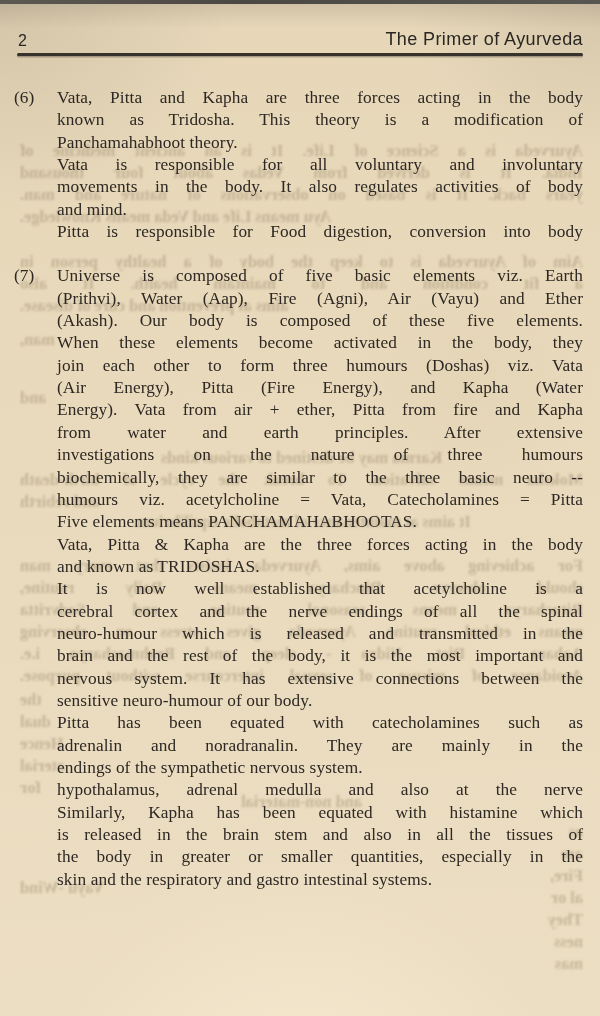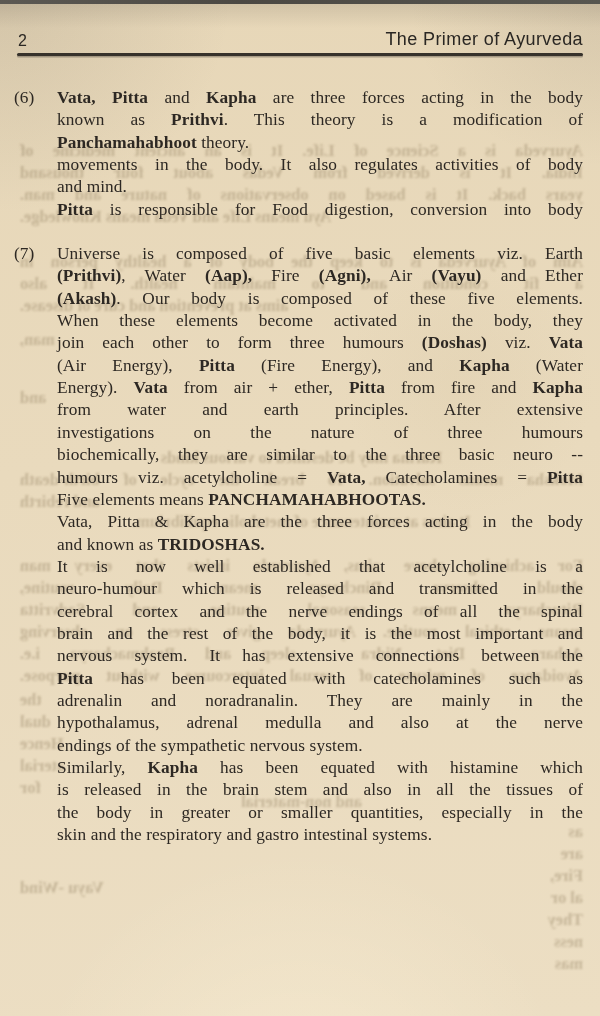--- a/index.html
+++ b/index.html
@@ -61,21 +61,21 @@
   .marker{
     flex:none;width:43px;
     font-size:17.3px;line-height:22.35px;
   }
   .text-col{flex:1;min-width:0;}
   .line{
     font-size:17.3px;line-height:22.35px;
     letter-spacing:.1px;
   }
   .line.jl{text-align:justify;text-align-last:justify;}
-  .line b{font-weight:bold;}
+  .line b{font-weight:normal;}
 </style>
 </head>
 <body>
 
 <div class="page">
 
   <div class="scan-edge-top"></div>
   <div class="scan-shade-top"></div>
 
   <div class="ghost-layer" id="ghosts">
@@ -118,22 +118,23 @@
     <span class="page-number">2</span>
     <span class="book-title">The Primer of Ayurveda</span>
   </div>
   <div class="header-rule"></div>
 
   <div class="content" id="content">
       <div class="item">
         <div class="marker">(6)</div>
         <div class="text-col">
           <div class="line jl"><b>Vata, Pitta</b> and <b>Kapha</b> are three forces acting in the body</div>
-          <div class="line jl">known as <b>Prithvi</b>. This theory is a modification of</div>
+          <div class="line jl">known as <b>Tridosha</b>. This theory is a modification of</div>
           <div class="line"><b>Panchamahabhoot</b> theory.</div>
+          <div class="line jl"><b>Vata</b> is responsible for all voluntary and involuntary</div>
           <div class="line jl">movements in the body. It also regulates activities of body</div>
           <div class="line">and mind.</div>
           <div class="line jl"><b>Pitta</b> is responsible for Food digestion, conversion into body</div>
         </div>
       </div>
       <div class="item">
         <div class="marker">(7)</div>
         <div class="text-col">
           <div class="line jl">Universe is composed of five basic elements viz. Earth</div>
           <div class="line jl"><b>(Prithvi)</b>, Water <b>(Aap),</b> Fire <b>(Agni),</b> Air <b>(Vayu)</b> and Ether</div>
@@ -143,28 +144,29 @@
           <div class="line jl">(Air Energy), <b>Pitta</b> (Fire Energy), and <b>Kapha</b> (Water</div>
           <div class="line jl">Energy). <b>Vata</b> from air + ether, <b>Pitta</b> from fire and <b>Kapha</b></div>
           <div class="line jl">from water and earth principles. After extensive</div>
           <div class="line jl">investigations on the nature of three humours</div>
           <div class="line jl">biochemically, they are similar to the three basic neuro --</div>
           <div class="line jl">humours viz. acetylcholine = <b>Vata,</b> Catecholamines = <b>Pitta</b></div>
           <div class="line">Five elements means <b>PANCHAMAHABHOOTAS.</b></div>
           <div class="line jl">Vata, Pitta &amp; Kapha are the three forces acting in the body</div>
           <div class="line">and known as <b>TRIDOSHAS.</b></div>
           <div class="line jl">It is now well established that acetylcholine is a</div>
+          <div class="line jl">cerebral cortex and the nerve endings of all the spinal</div>
           <div class="line jl">neuro-humour which is released and transmitted in the</div>
-          <div class="line jl">cerebral cortex and the nerve endings of all the spinal</div>
           <div class="line jl">brain and the rest of the body, it is the most important and</div>
           <div class="line jl">nervous system. It has extensive connections between the</div>
+          <div class="line">sensitive neuro-humour of our body.</div>
           <div class="line jl"><b>Pitta</b> has been equated with catecholamines such as</div>
           <div class="line jl">adrenalin and noradranalin. They are mainly in the</div>
+          <div class="line">endings of the sympathetic nervous system.</div>
           <div class="line jl">hypothalamus, adrenal medulla and also at the nerve</div>
-          <div class="line">endings of the sympathetic nervous system.</div>
           <div class="line jl">Similarly, <b>Kapha</b> has been equated with histamine which</div>
           <div class="line jl">is released in the brain stem and also in all the tissues of</div>
           <div class="line jl">the body in greater or smaller quantities, especially in the</div>
           <div class="line">skin and the respiratory and gastro intestinal systems.</div>
         </div>
       </div>
     </div>
 
 </div>
 

